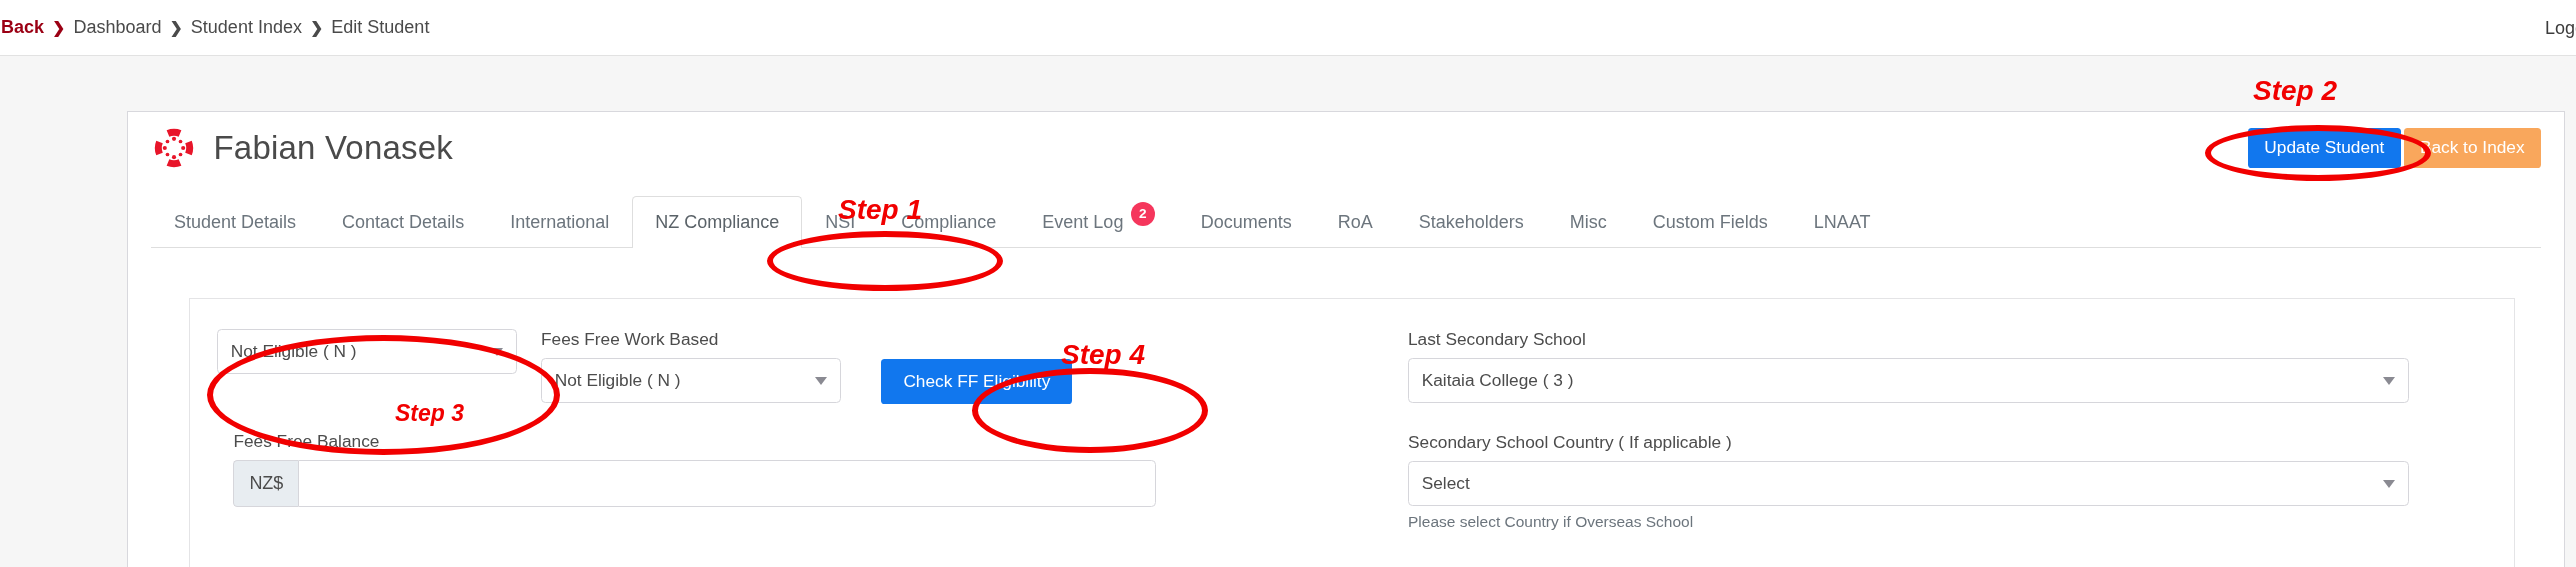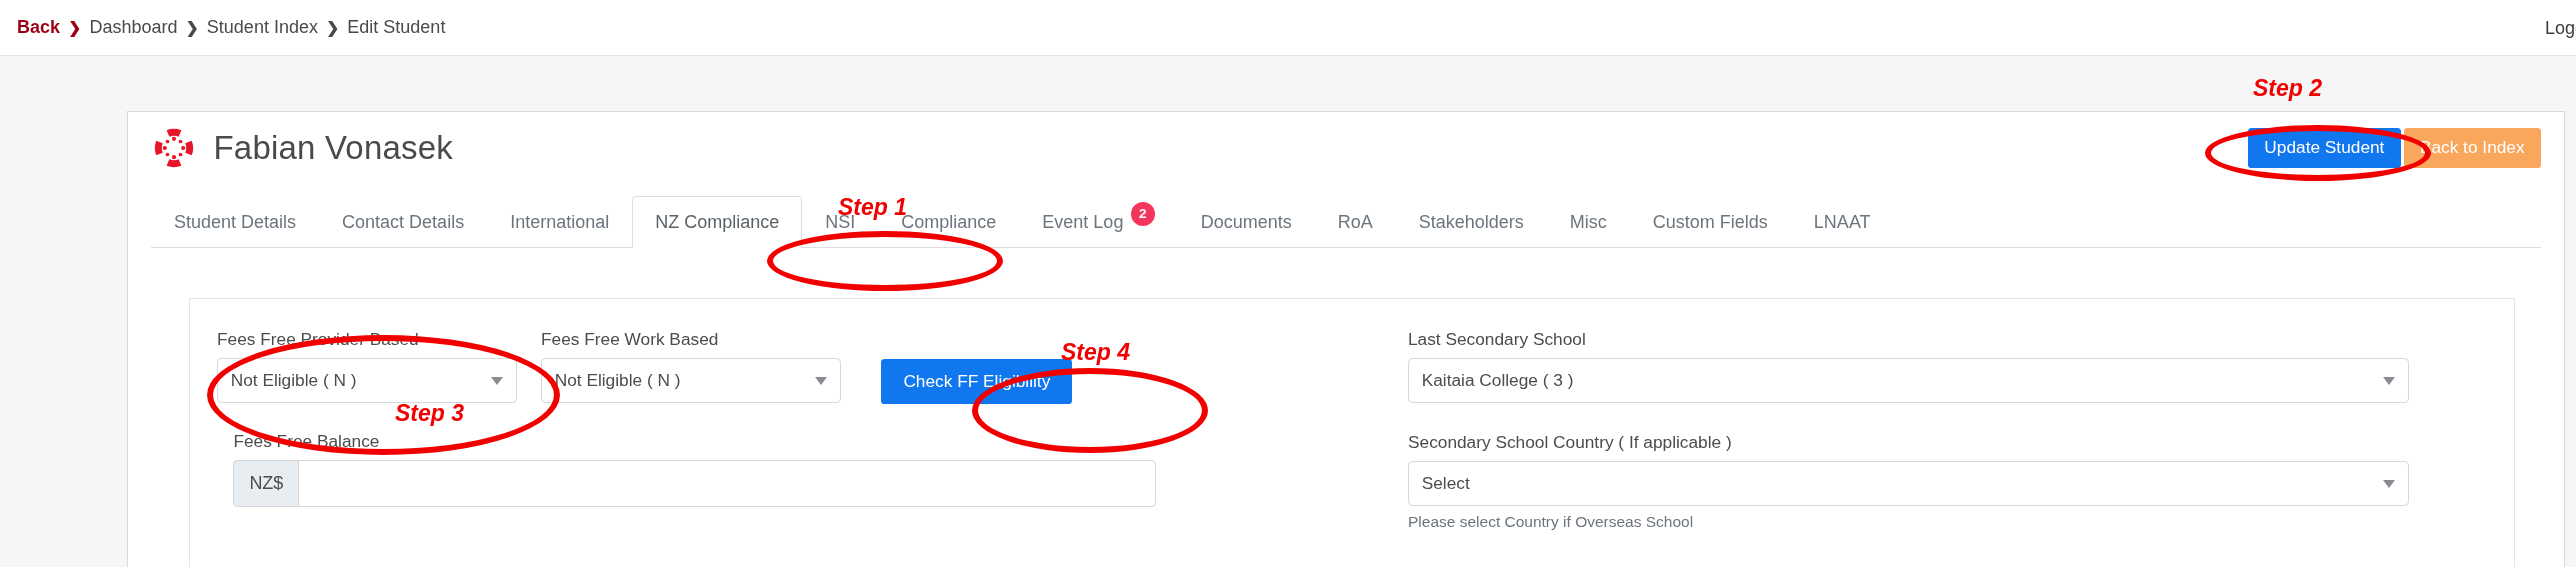--- a/index.html
+++ b/index.html
@@ -12,21 +12,21 @@
     font-family: "Liberation Sans", sans-serif;
   }
 
   
   .breadcrumb-bar {
     position: absolute; left: 0; top: 0;
     width: 2576px; height: 56px;
     background: #ffffff;
     border-bottom: 0.9px solid #e2e2e2;
     display: flex; align-items: center;
-    padding: 0 17px;
+    padding: 0 1px;
   }
   .crumbs { display: flex; align-items: center; font-size: 18px; }
   .crumb-back { color: #9b0014; font-weight: bold; font-size: 18px; }
   .crumb { color: #4a4a4a; font-size: 18px; text-align: center; }
   .crumb-sep {
     color: #4a4a4a; font-size: 15.5px; font-weight: bold;
     margin: 0 8.2px 0 8.2px; line-height: 1;
   }
   .crumb-sep.first { color: #9b0014; }
   .logged-in {
@@ -231,21 +231,21 @@
   
   .overlay {
     position: absolute; left: 0; top: 0;
     width: 2576px; height: 568px;
     pointer-events: none;
     z-index: 60;
   }
   .step-label {
     position: absolute;
     color: #f10000;
-    font-size: 23px;
+    font-size: 28px;
     font-weight: bold;
     font-style: italic;
     font-family: "Liberation Sans", sans-serif;
     white-space: nowrap;
   }
   .ellipse {
     position: absolute;
     border: 6.4px solid #f10000;
     border-radius: 50%;
     background: transparent;
@@ -325,21 +325,20 @@
       <div class="tab">LNAAT</div>
     </div>
 
     <div class="panel">
       <div class="panel-inner">
 
         <div class="col-left">
           <div class="form-row">
 
             <div class="field w-left-field">
-              <label class="field-label">Fees Free Provider Based</label>
               <div class="select-box">
                 <span>Not Eligible ( N )</span>
                 <span class="select-arrow"></span>
               </div>
             </div>
 
             <div class="field w-left-field">
               <label class="field-label">Fees Free Work Based</label>
               <div class="select-box">
                 <span>Not Eligible ( N )</span>

